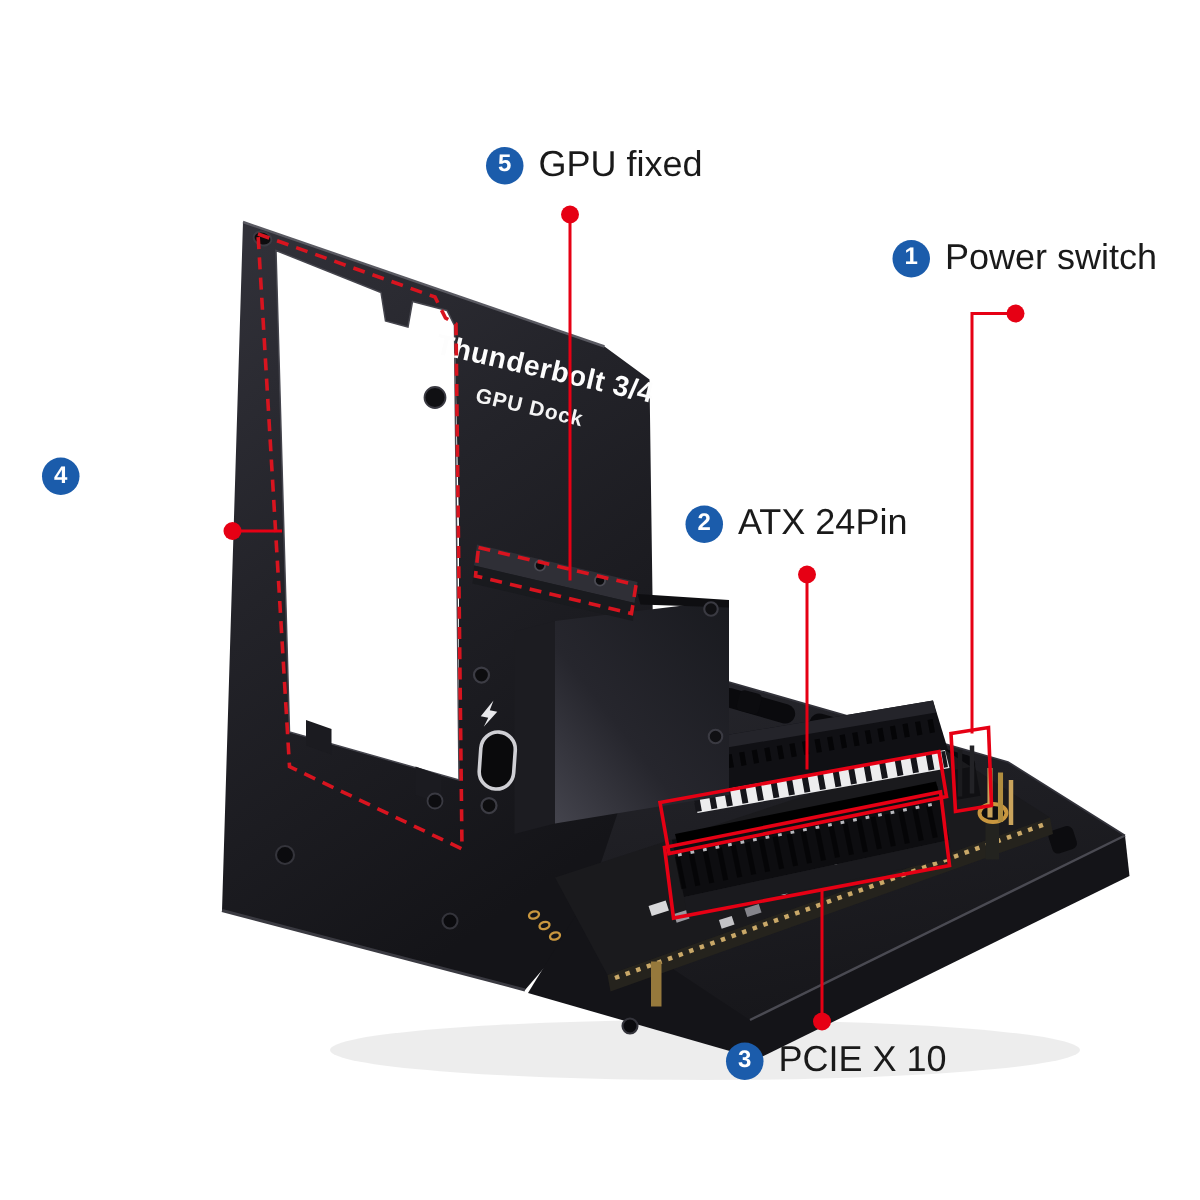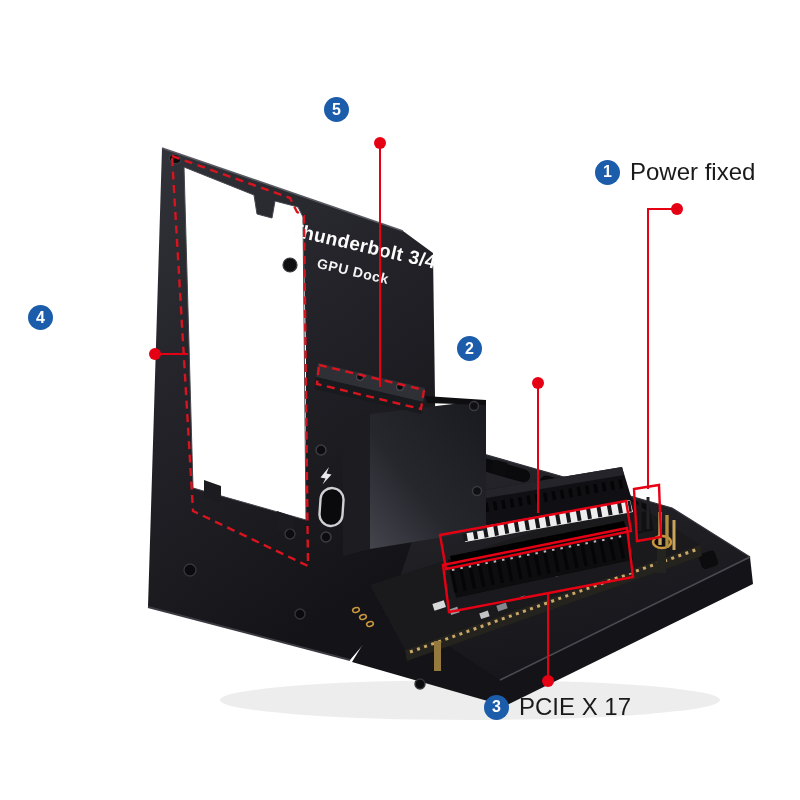--- a/index.html
+++ b/index.html
@@ -182,33 +182,35 @@
       <path class="red-line" d="M548,681 L548,594"></path>
       <circle class="red-dot" cx="548" cy="681" r="6"></circle>
 
       <path class="red-line" d="M155,354 L188,354"></path>
       <circle class="red-dot" cx="155" cy="354" r="6"></circle>
     </g>
   </svg>
 
   <div class="callout" style="left:595px;top:159px;">
     <span class="num">1</span>
-    <span>Power fixed</span>
+    <span>Power switch</span>
   </div>
 
   <div class="callout" style="left:457px;top:336px;">
     <span class="num">2</span>
+    <span>ATX 24Pin</span>
   </div>
 
   <div class="callout" style="left:484px;top:694px;">
     <span class="num">3</span>
-    <span>PCIE X 17</span>
+    <span>PCIE X 10</span>
   </div>
 
   <div class="callout vertical" style="left:24px;top:305px;">
     <span class="num">4</span>
   </div>
 
   <div class="callout" style="left:324px;top:97px;">
     <span class="num">5</span>
+    <span>GPU fixed</span>
   </div>
 
 </div>
 
 </body></html>

